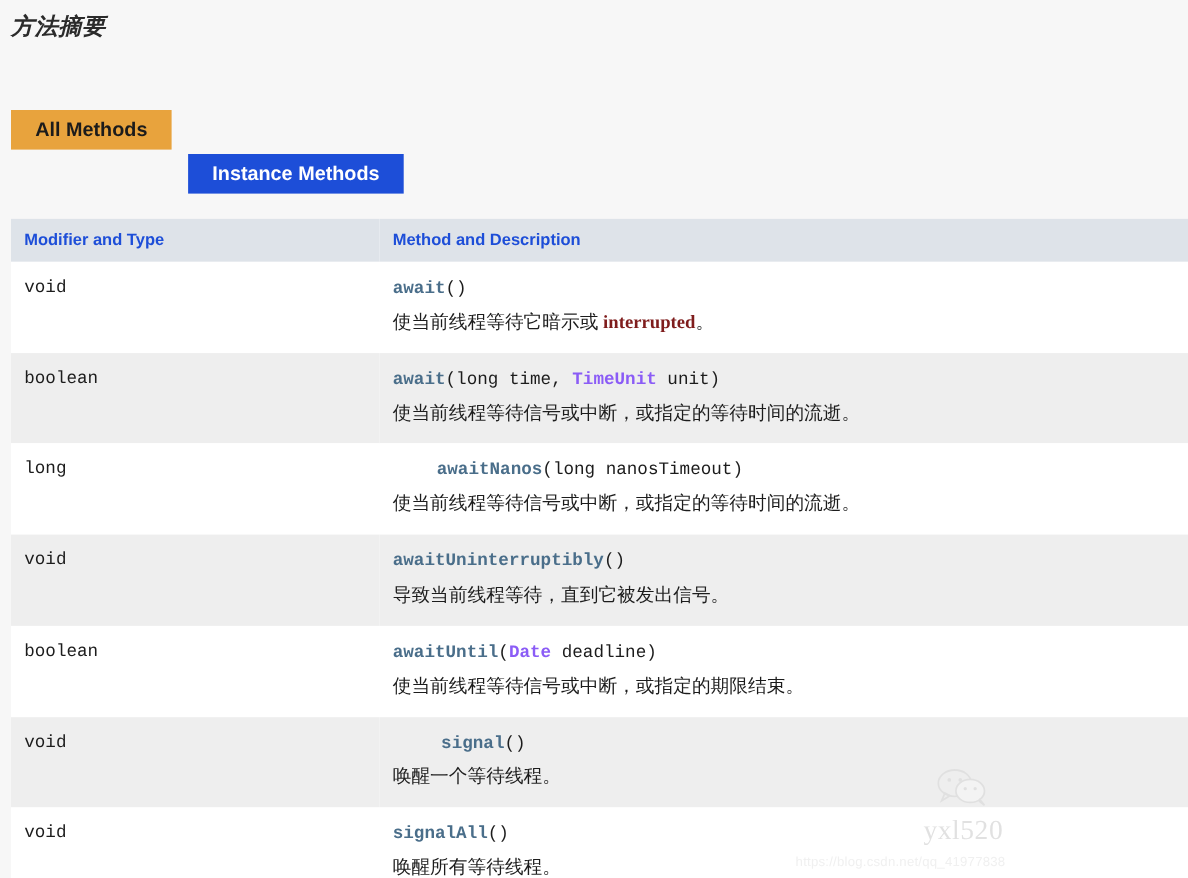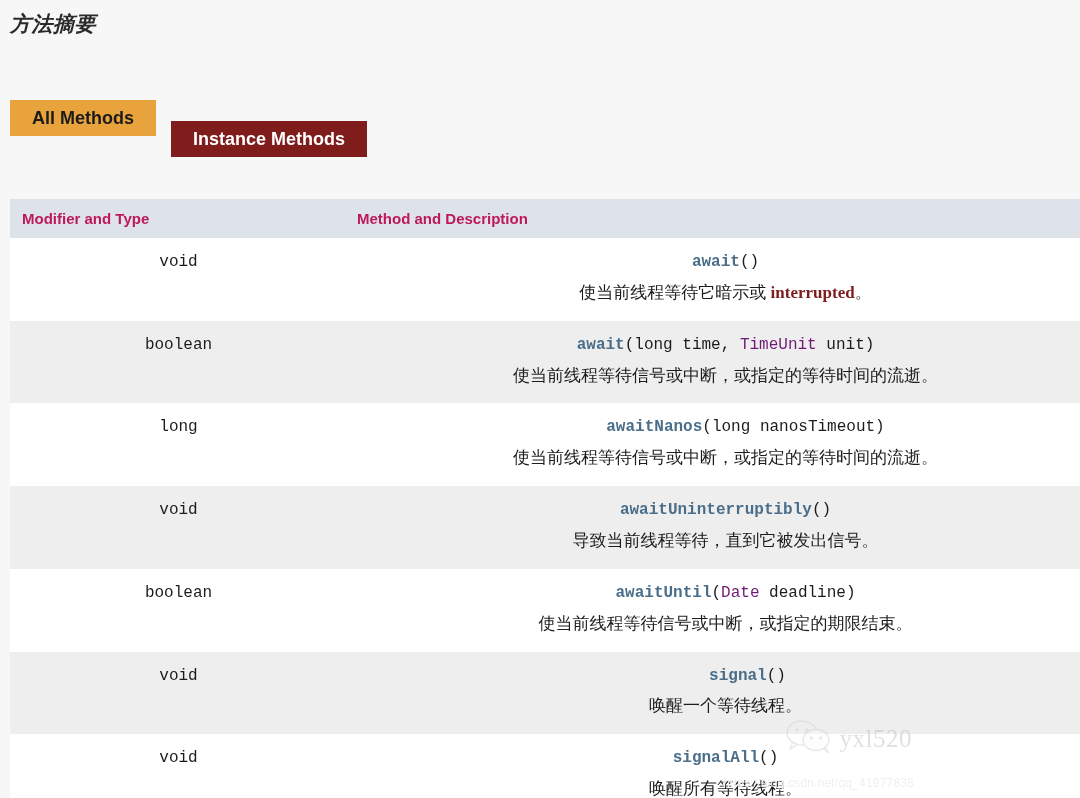--- a/index.html
+++ b/index.html
@@ -55,24 +55,24 @@
     white-space: nowrap;
     box-sizing: border-box;
   }
   .tab.active {
     background: #e8a33d;
     color: #1b1b1b;
     left: 10px;
     top: 0px;
   }
   .tab.inactive-1 {
-    background: #7f1d1d;
+    background: #1d4ed8;
     color: #ffffff;
     left: 171px;
-    top: 21px;
+    top: 40px;
   }
   .tab.inactive-2 {
     background: #4e7695;
     color: #ffffff;
     left: 394px;
     top: 51px;
   }
 
   
   .method-table {
@@ -83,32 +83,31 @@
     border-collapse: collapse;
     table-layout: fixed;
     background: #ffffff;
   }
   .method-table th {
     background: #dee3e9;
     text-align: left;
     font-family: "Liberation Sans", sans-serif;
     font-size: 15px;
     font-weight: bold;
-    color: #be185d;
+    color: #1d4ed8;
     padding: 11px 0 11px 12px;
     border: 0;
   }
   .method-table th.col-type { width: 323px; }
   .method-table th.col-desc { width: 747px; }
 
   .method-table td {
     vertical-align: top;
     padding: 14px 10px 16px 12px;
     border: 0;
-    text-align: center;
   }
   .method-table tr.row-odd td  { background: #ffffff; }
   .method-table tr.row-even td { background: #eeeeee; }
 
   .type-cell {
     font-family: "Liberation Mono", "DejaVu Sans Mono", monospace;
     font-size: 16px;
     color: #1c1c1c;
     white-space: nowrap;
   }
@@ -118,48 +117,49 @@
     font-size: 16px;
     color: #1c1c1c;
     white-space: nowrap;
     line-height: 1.3;
   }
   .sig .mname {
     color: #4a6e8a;
     font-weight: bold;
   }
   .sig .tref {
-    color: #701a75;
-    font-weight: normal;
+    color: #8b5cf6;
+    font-weight: bold;
   }
 
   .desc {
     font-family: "Liberation Serif", "DejaVu Serif", serif;
     font-size: 17px;
     color: #1c1c1c;
     line-height: 1.35;
     margin-top: 9px;
     white-space: nowrap;
   }
   .desc .dlink {
     color: #7f1d1d;
     font-weight: bold;
     font-family: "Liberation Serif", "DejaVu Serif", serif;
   }
 
   
   .watermark {
     position: absolute;
     right: 8px;
-    bottom: 40px;
+    bottom: 28px;
     display: flex;
     align-items: center;
     gap: 4px;
     opacity: 0.42;
     pointer-events: none;
+    flex-direction: column;
   }
   .wm-text {
     font-family: "Liberation Serif", "DejaVu Serif", serif;
     font-size: 25px;
     color: #b9b9b9;
     letter-spacing: 0.5px;
   }
   .wm-url {
     position: absolute;
     right: 6px;
@@ -215,21 +215,21 @@
         <tr class="row-even">
           <td><span class="type-cell">void</span></td>
           <td>
             <div class="sig"><a class="mname" style="text-decoration: none;">awaitUninterruptibly</a><span>()</span></div>
             <div class="desc"><span>导致当前线程等待，直到它被发出信号。</span></div>
           </td>
         </tr>
         <tr class="row-odd">
           <td><span class="type-cell">boolean</span></td>
           <td>
-            <div class="sig"><a class="mname" style="text-decoration: none; margin-left: 20px;">awaitUntil</a><span>(</span><a class="tref" style="text-decoration: none;">Date</a><span> deadline)</span></div>
+            <div class="sig"><a class="mname" style="text-decoration: none;">awaitUntil</a><span>(</span><a class="tref" style="text-decoration: none;">Date</a><span> deadline)</span></div>
             <div class="desc"><span>使当前线程等待信号或中断，或指定的期限结束。</span></div>
           </td>
         </tr>
         <tr class="row-even">
           <td><span class="type-cell">void</span></td>
           <td>
             <div class="sig"><a class="mname" style="text-decoration: none; margin-left: 44px;">signal</a><span>()</span></div>
             <div class="desc"><span>唤醒一个等待线程。</span></div>
           </td>
         </tr>

